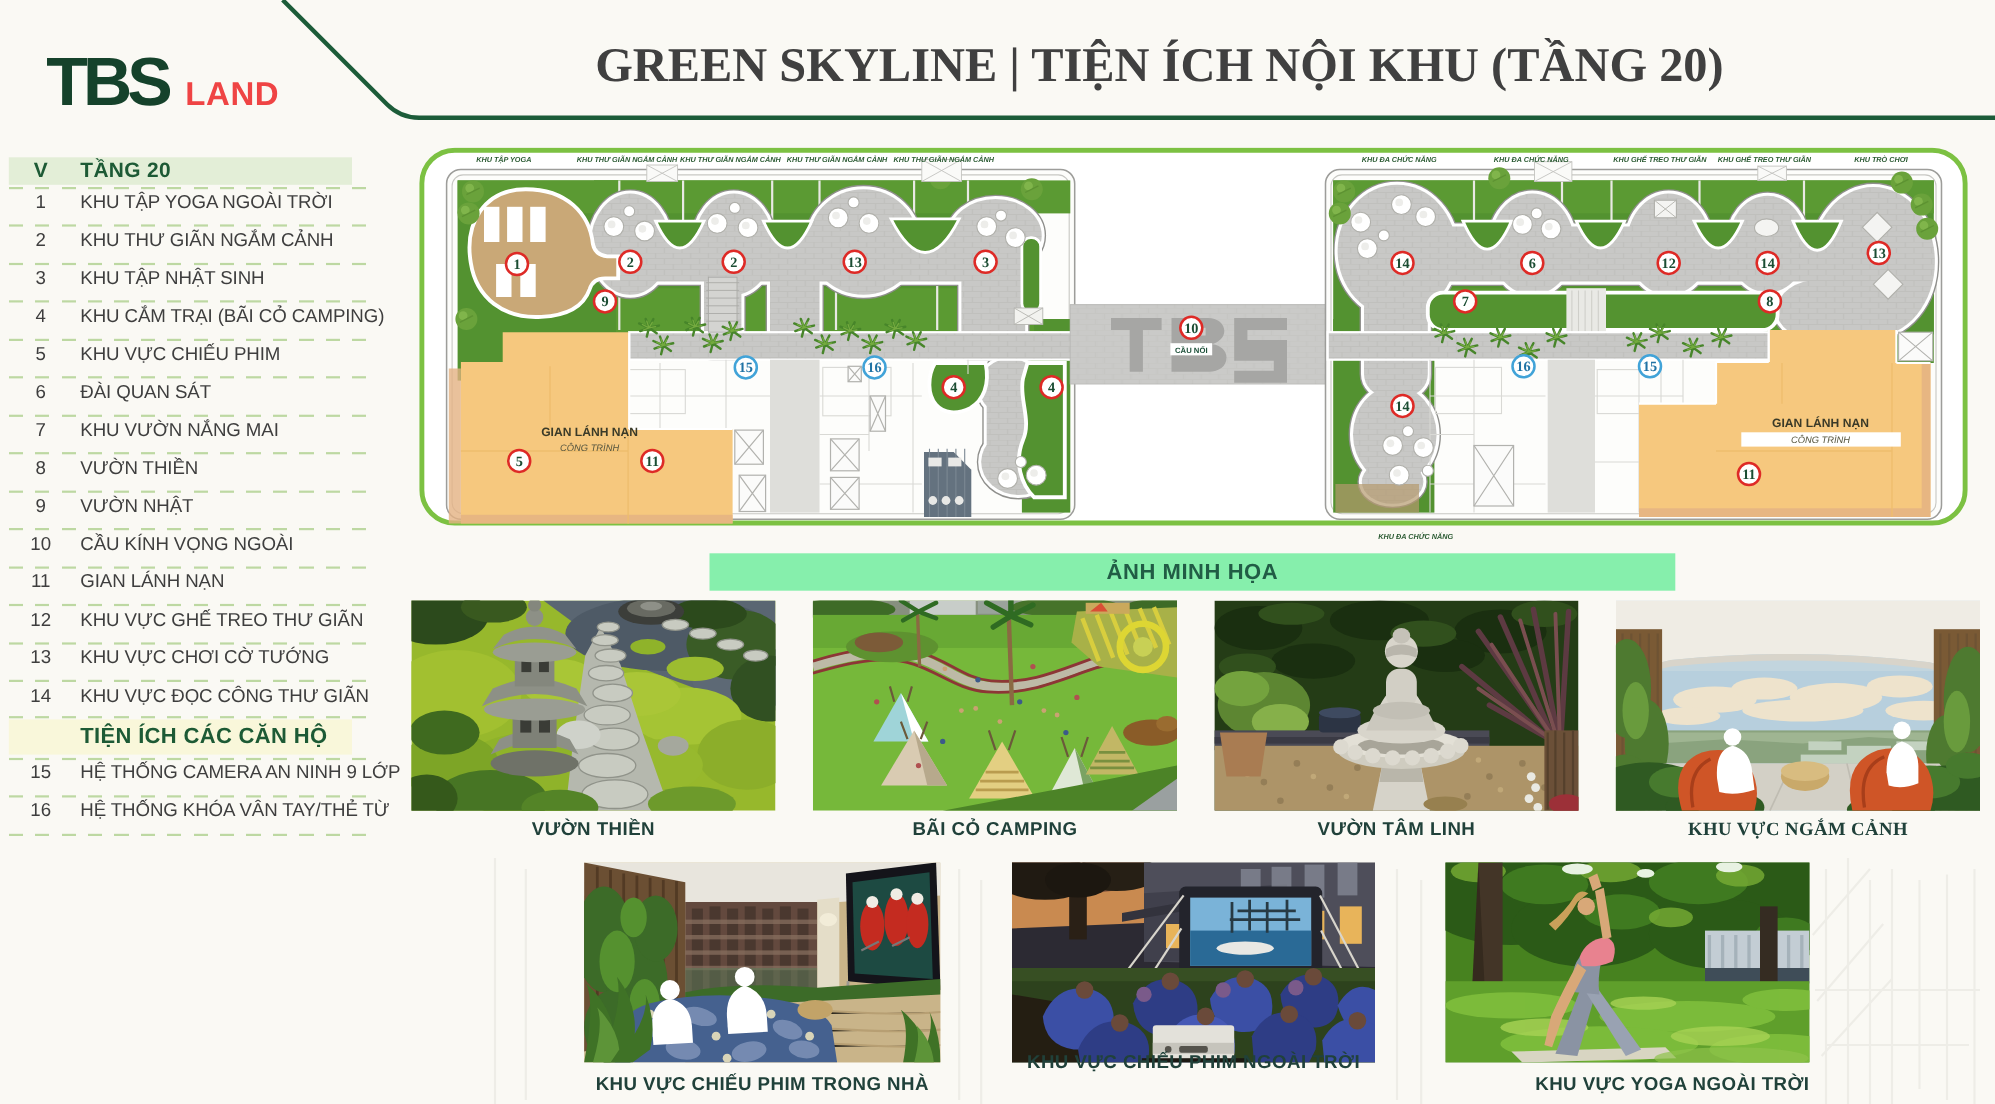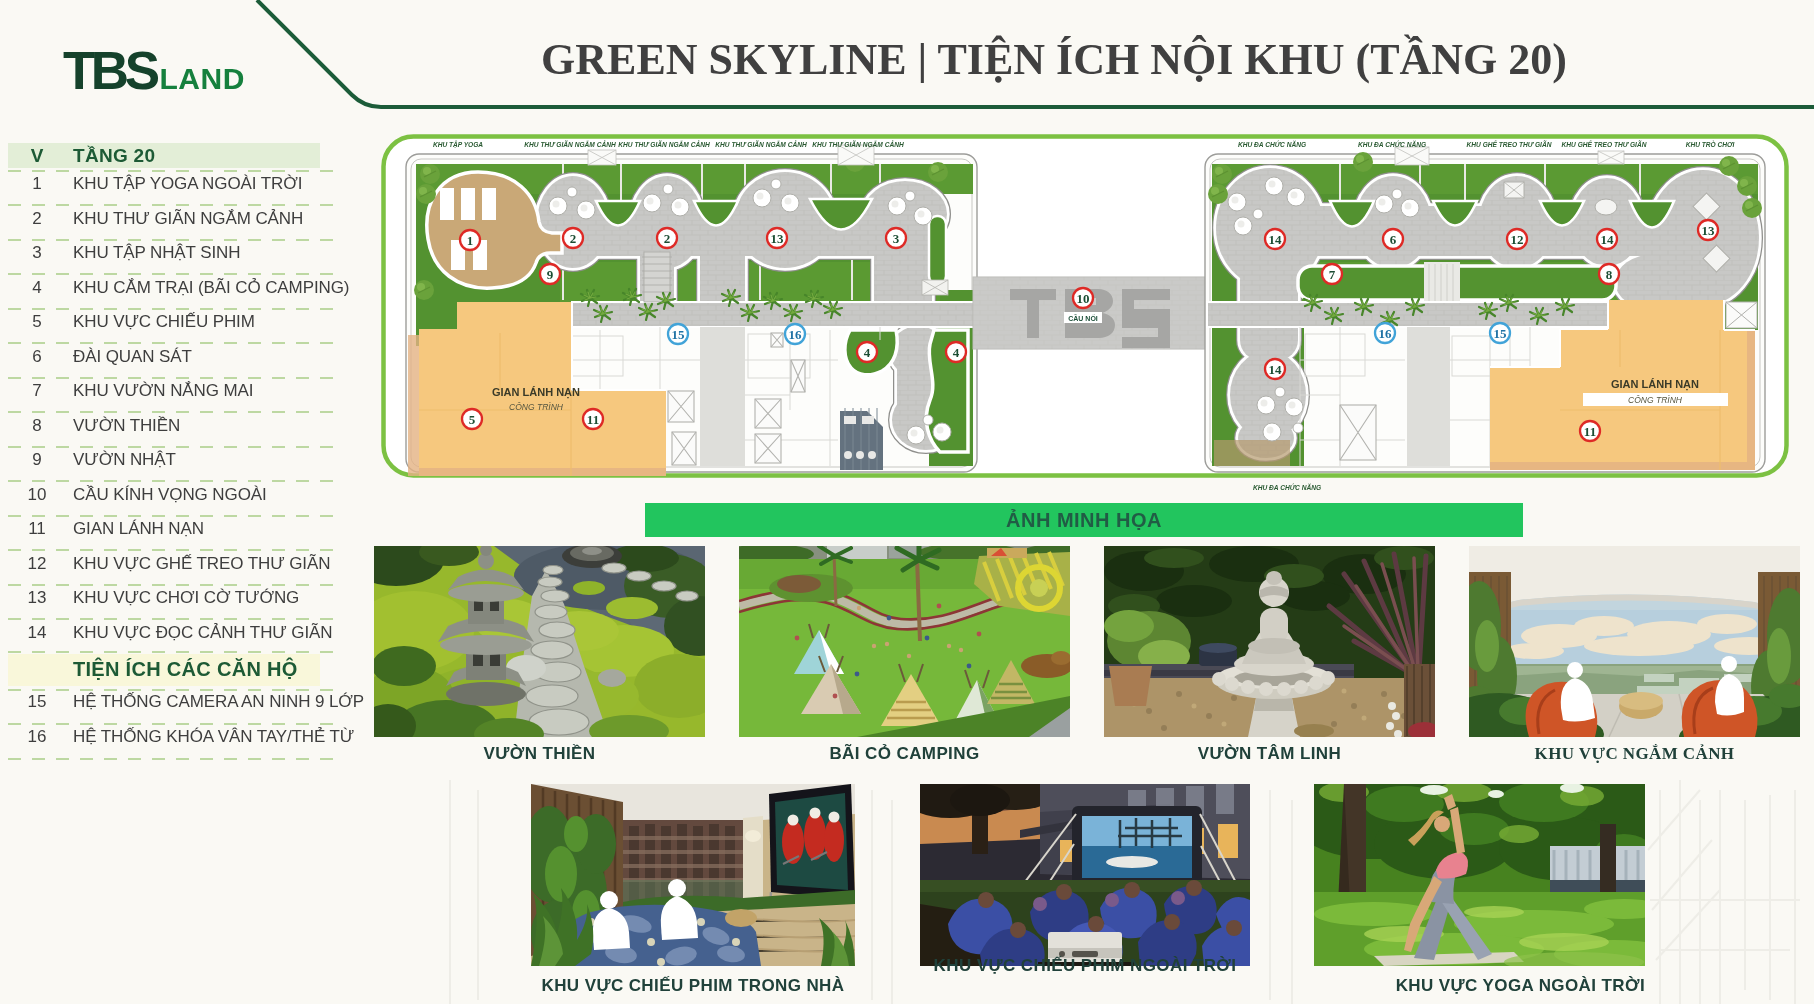--- a/index.html
+++ b/index.html
@@ -22,21 +22,21 @@
     <path d="M450,780 V1004 M478,790 V1000"></path>
     <path d="M872,790 V1000 M892,800 V1004 M1270,790 V1000 M1292,800 V1004"></path>
   </g>
 </svg>
 
 <svg class="abs" style="left:0;top:0;" width="1814" height="120" viewBox="0 0 1814 120">
   <path d="M257,0 L352,95 Q364,107 381,107 L1814,107" fill="none" stroke="#1c5c39" stroke-width="4"></path>
 </svg>
 
 <div class="abs" style="left:42px;top:44px;line-height:1;white-space:nowrap;">
-  <span style="font-weight:bold;font-size:53px;color:#15422b;letter-spacing:-4.5px;font-family:'Liberation Sans',sans-serif;margin-left:21px;">TBS</span><span style="font-weight:bold;font-size:30px;color:#15803d;letter-spacing:0.5px;margin-left:4px;">LAND</span>
+  <span style="font-weight:bold;font-size:62px;color:#15422b;letter-spacing:-4.5px;font-family:'Liberation Sans',sans-serif;">TBS</span><span style="font-weight:bold;font-size:30px;color:#ef4444;letter-spacing:0.5px;margin-left:16px;">LAND</span>
 </div>
 
 <div class="abs" style="left:364px;top:34px;width:1380px;text-align:center;font-family:'Liberation Serif',serif;font-weight:bold;font-size:44px;color:#404040;">GREEN SKYLINE | TIỆN ÍCH NỘI KHU (TẦNG 20)</div>
 
 <div id="legend">
 
   <div class="abs" style="left:8px;top:143px;width:312px;height:25px;background:#e3eed7;"></div>
   <div class="abs" style="left:22px;top:145px;width:30px;text-align:center;font-size:19px;font-weight:bold;color:#1d5a35;">V</div>
   <div class="abs" style="left:73px;top:145px;font-size:19px;font-weight:bold;color:#1d5a35;letter-spacing:0.3px;">TẦNG 20</div>
 
@@ -100,21 +100,21 @@
       <span class="txt">KHU VỰC GHẾ TREO THƯ GIÃN</span>
     </div>
 
   <div class="legendrow" style="top:588px;">
       <span class="num">13</span>
       <span class="txt">KHU VỰC CHƠI CỜ TƯỚNG</span>
     </div>
 
   <div class="legendrow" style="top:623px;">
       <span class="num">14</span>
-      <span class="txt">KHU VỰC ĐỌC CẢNH THƯ GIÃN</span>
+      <span class="txt">KHU VỰC ĐỌC CÔNG THƯ GIÃN</span>
     </div>
 
   <div class="abs" style="left:8px;top:654px;width:312px;height:32px;background:#f9f7da;"></div>
   <div class="abs" style="left:73px;top:658px;font-size:20px;font-weight:bold;color:#1d5a35;letter-spacing:0.3px;text-align:right;">TIỆN ÍCH CÁC CĂN HỘ</div>
 
   <div class="legendrow" style="top:692px;">
       <span class="num">15</span>
       <span class="txt">HỆ THỐNG CAMERA AN NINH 9 LỚP</span>
     </div>
 
@@ -589,21 +589,21 @@
     <circle cx="795" cy="334" r="10" fill="#fff" stroke="#41a3d8" stroke-width="2.3"></circle>
         <text x="795" y="338.5" fill="#2173a5">16</text>
     <circle cx="1385" cy="333" r="10" fill="#fff" stroke="#41a3d8" stroke-width="2.3"></circle>
         <text x="1385" y="337.5" fill="#2173a5">16</text>
     <circle cx="1500" cy="333" r="10" fill="#fff" stroke="#41a3d8" stroke-width="2.3"></circle>
         <text x="1500" y="337.5" fill="#2173a5">15</text>
   </g>
 </g>
 </svg>
 
-<div class="abs" style="left:645px;top:503px;width:878px;height:34px;background:#22c55e;text-align:center;font-weight:bold;font-size:20px;color:#215c45;line-height:34px;letter-spacing:0.5px;">ẢNH MINH HỌA</div>
+<div class="abs" style="left:645px;top:503px;width:878px;height:34px;background:#86efac;text-align:center;font-weight:bold;font-size:20px;color:#215c45;line-height:34px;letter-spacing:0.5px;">ẢNH MINH HỌA</div>
 
 <div id="photos">
 
 <svg class="abs" style="left:374px;top:546px;" width="331" height="191" viewBox="0 0 331 191">
   <rect width="331" height="191" fill="#97b82c"></rect>
 
   <polygon points="120,0 331,0 331,100 280,88 205,60 150,22" fill="#5a6672"></polygon>
   <ellipse cx="235" cy="30" rx="95" ry="34" fill="#4e5a66"></ellipse>
   <ellipse cx="305" cy="70" rx="50" ry="30" fill="#5d6975"></ellipse>
 

